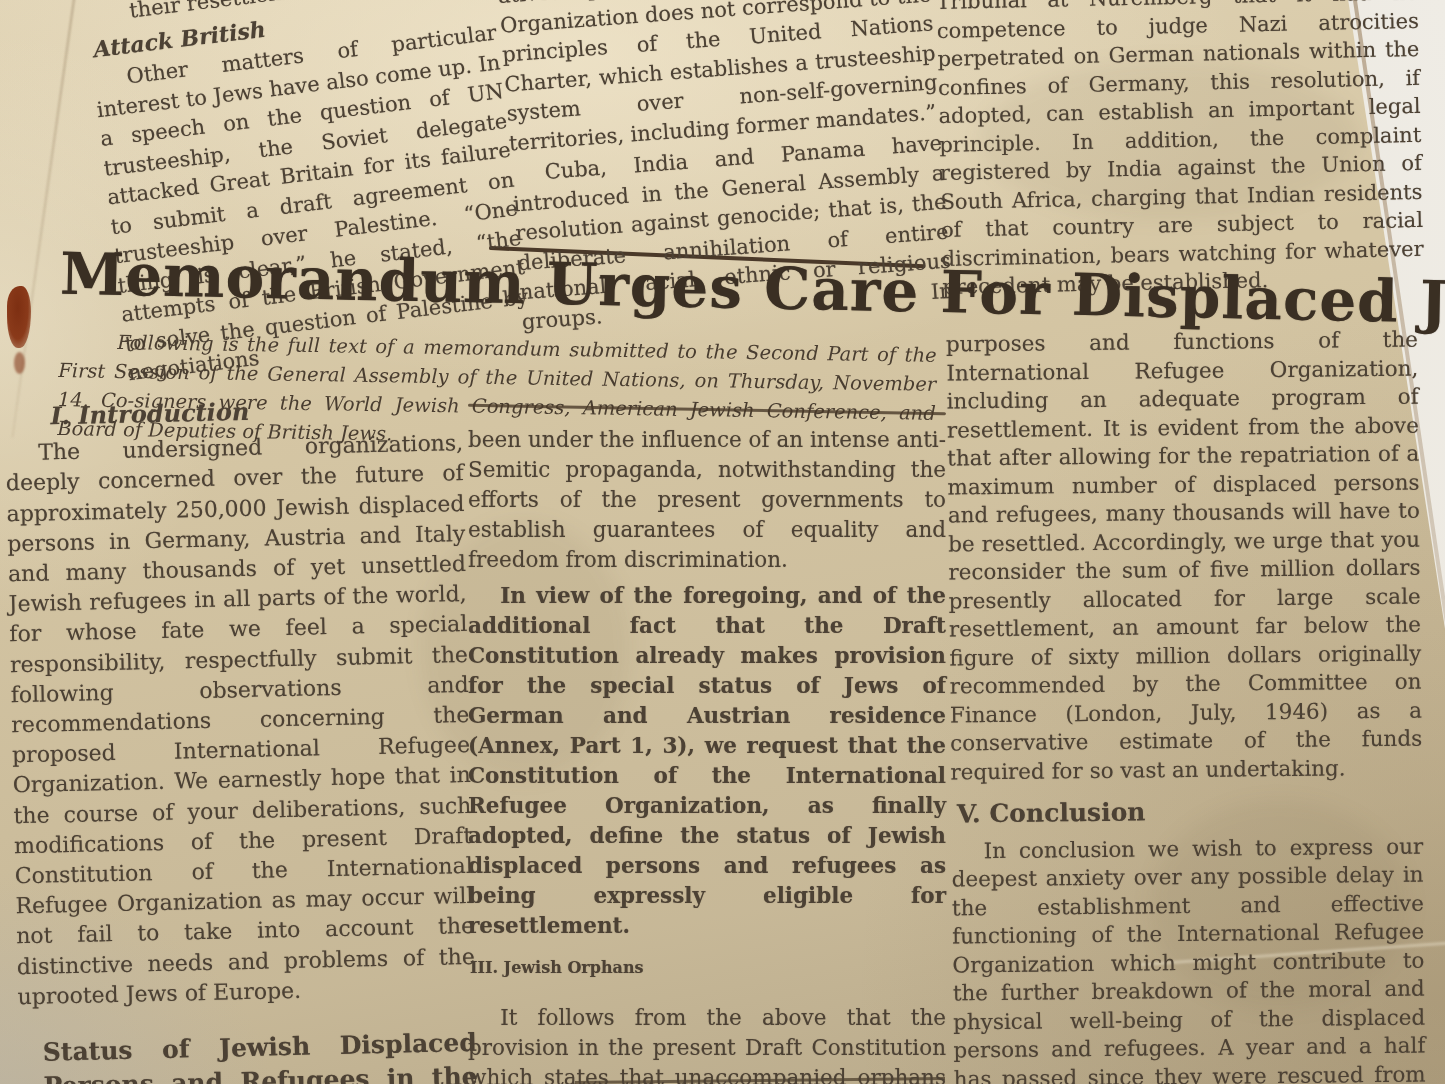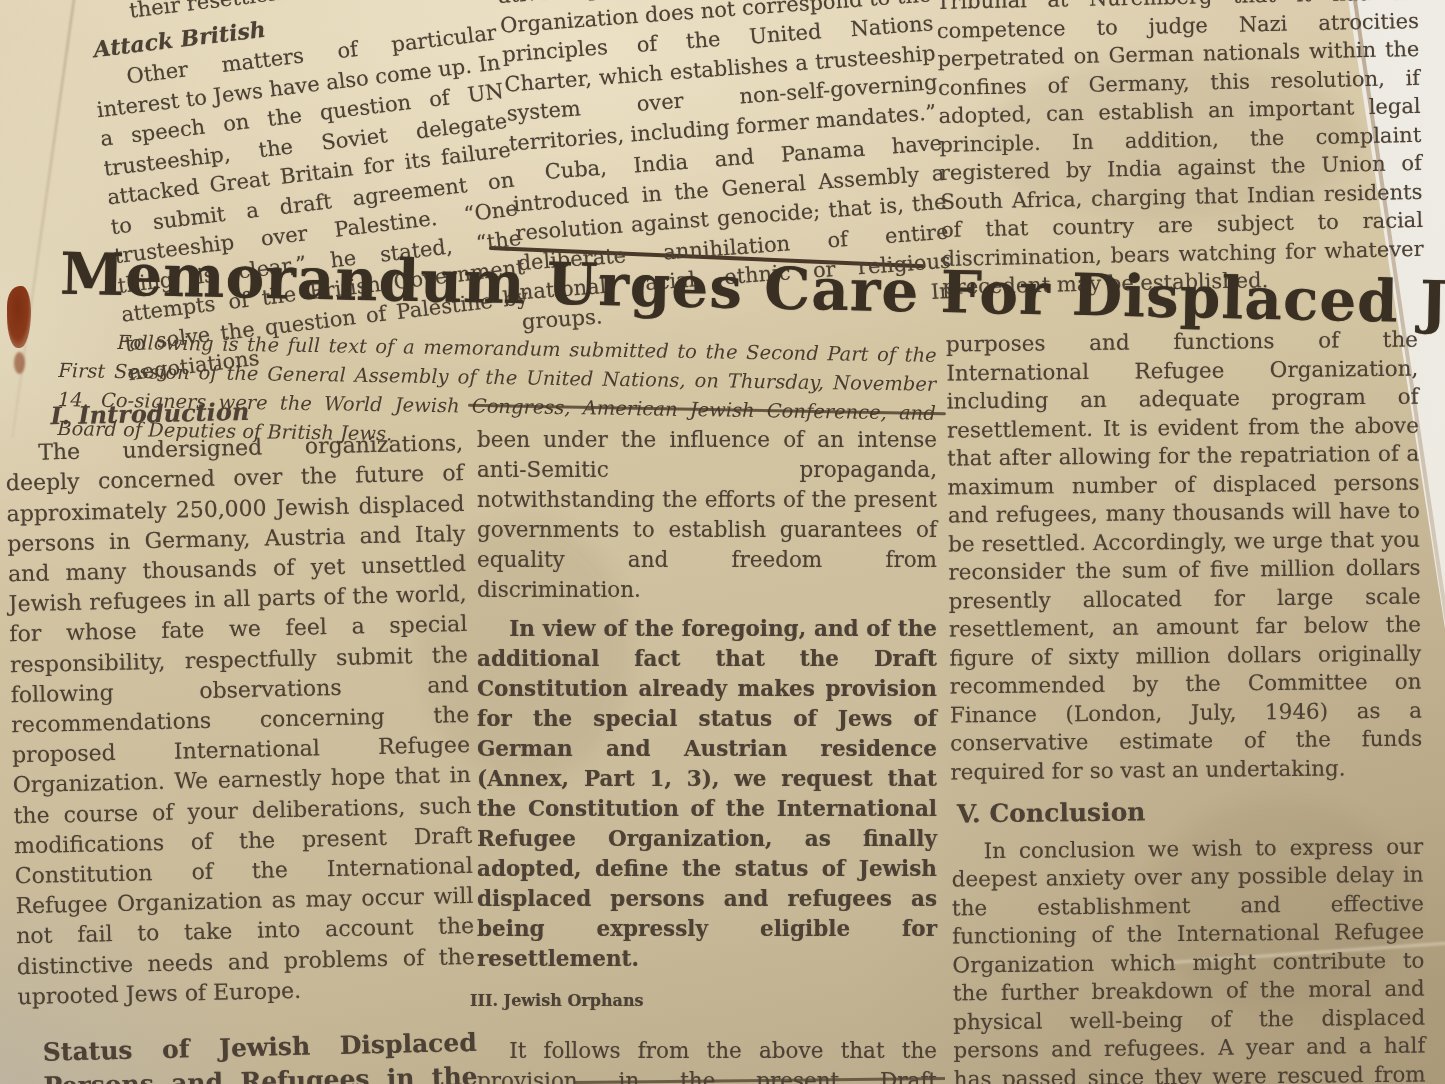--- a/index.html
+++ b/index.html
@@ -86,21 +86,21 @@
   #top-col2 p{margin:0;}
   #top-col2 .p2{text-indent:1.6em;margin-top:2px;}
   #top-col3{left:936px;top:-12px;width:482px;transform-origin:left top;transform:rotate(-1.2deg);font-size:21px;line-height:28.5px;}
   #top-col3 p{margin:0;}
   #art-left{left:4px;top:392px;width:458px;transform-origin:top right;transform:rotate(-1.3deg);font-size:22px;line-height:30.2px;}
   #art-left h2{font-size:24px;font-weight:700;font-style:italic;margin:0 0 6px 46px;}
   #art-left .h2b{font-size:25px;line-height:34px;font-weight:700;font-style:normal;margin:24px 0 8px 24px;}
   #art-left p{margin:0;text-indent:1.5em;}
   #art-mid{left:468px;top:408px;width:478px;font-size:21.5px;line-height:30px;}
   #art-mid .colrule{transform:rotate(1deg);margin-bottom:14px;}
-  #art-mid p{margin:9px;}
+  #art-mid p{margin:0;}
   #art-mid .p2{text-indent:1.5em;margin-top:6px;font-weight:bold;}
   #art-mid h2{font-size:16px;font-weight:700;margin:12px 0 20px 2px;}
   #art-mid .p3{text-indent:1.5em;}
   #art-right{left:950px;top:328px;width:472px;transform:rotate(-0.6deg);font-size:21.5px;line-height:28.5px;}
   #art-right p{margin:0;}
   #art-right h2{font-size:25px;font-weight:700;margin:14px 0 8px 6px;}
   #art-right .p2{text-indent:1.5em;}
 </style>
 </head>
 <body>

